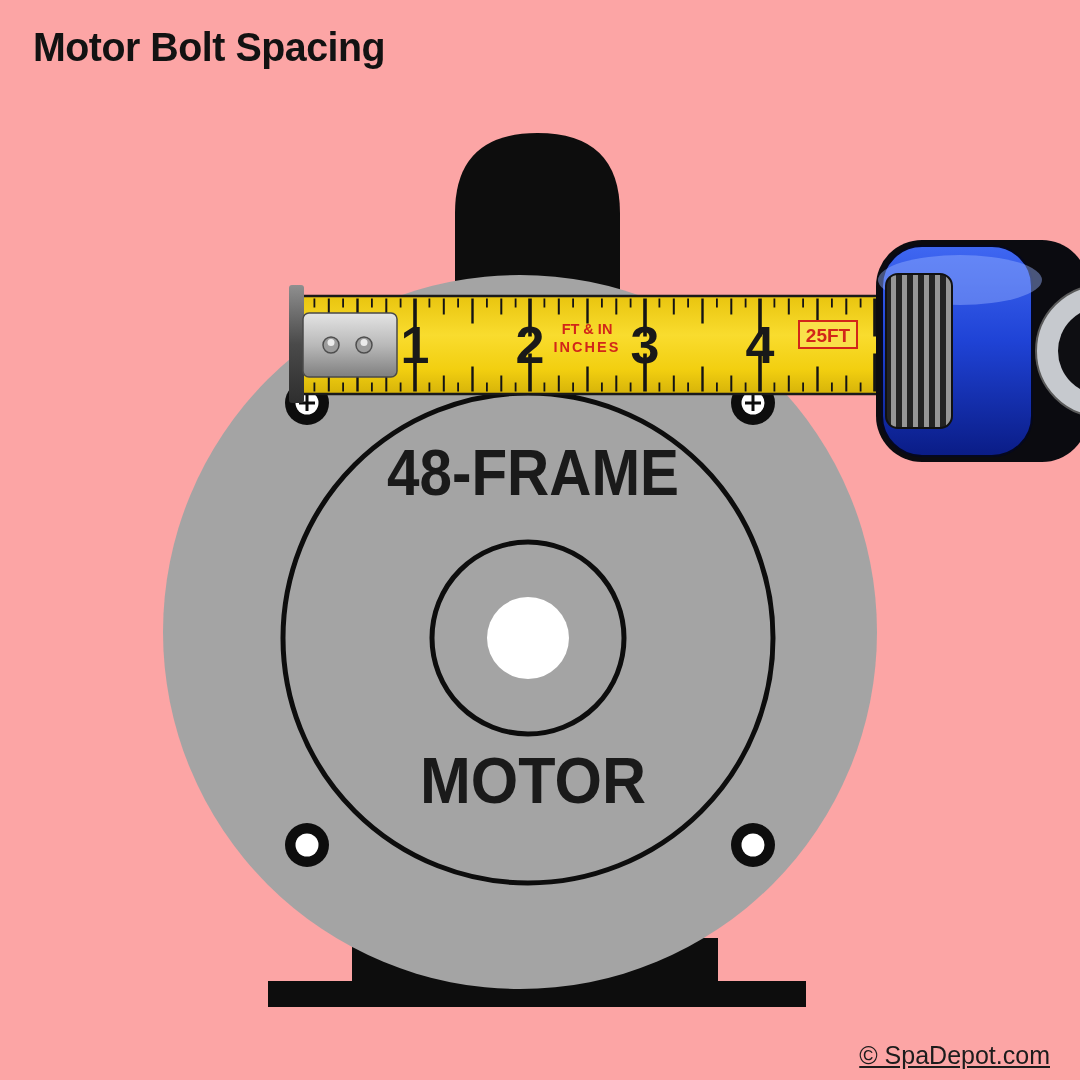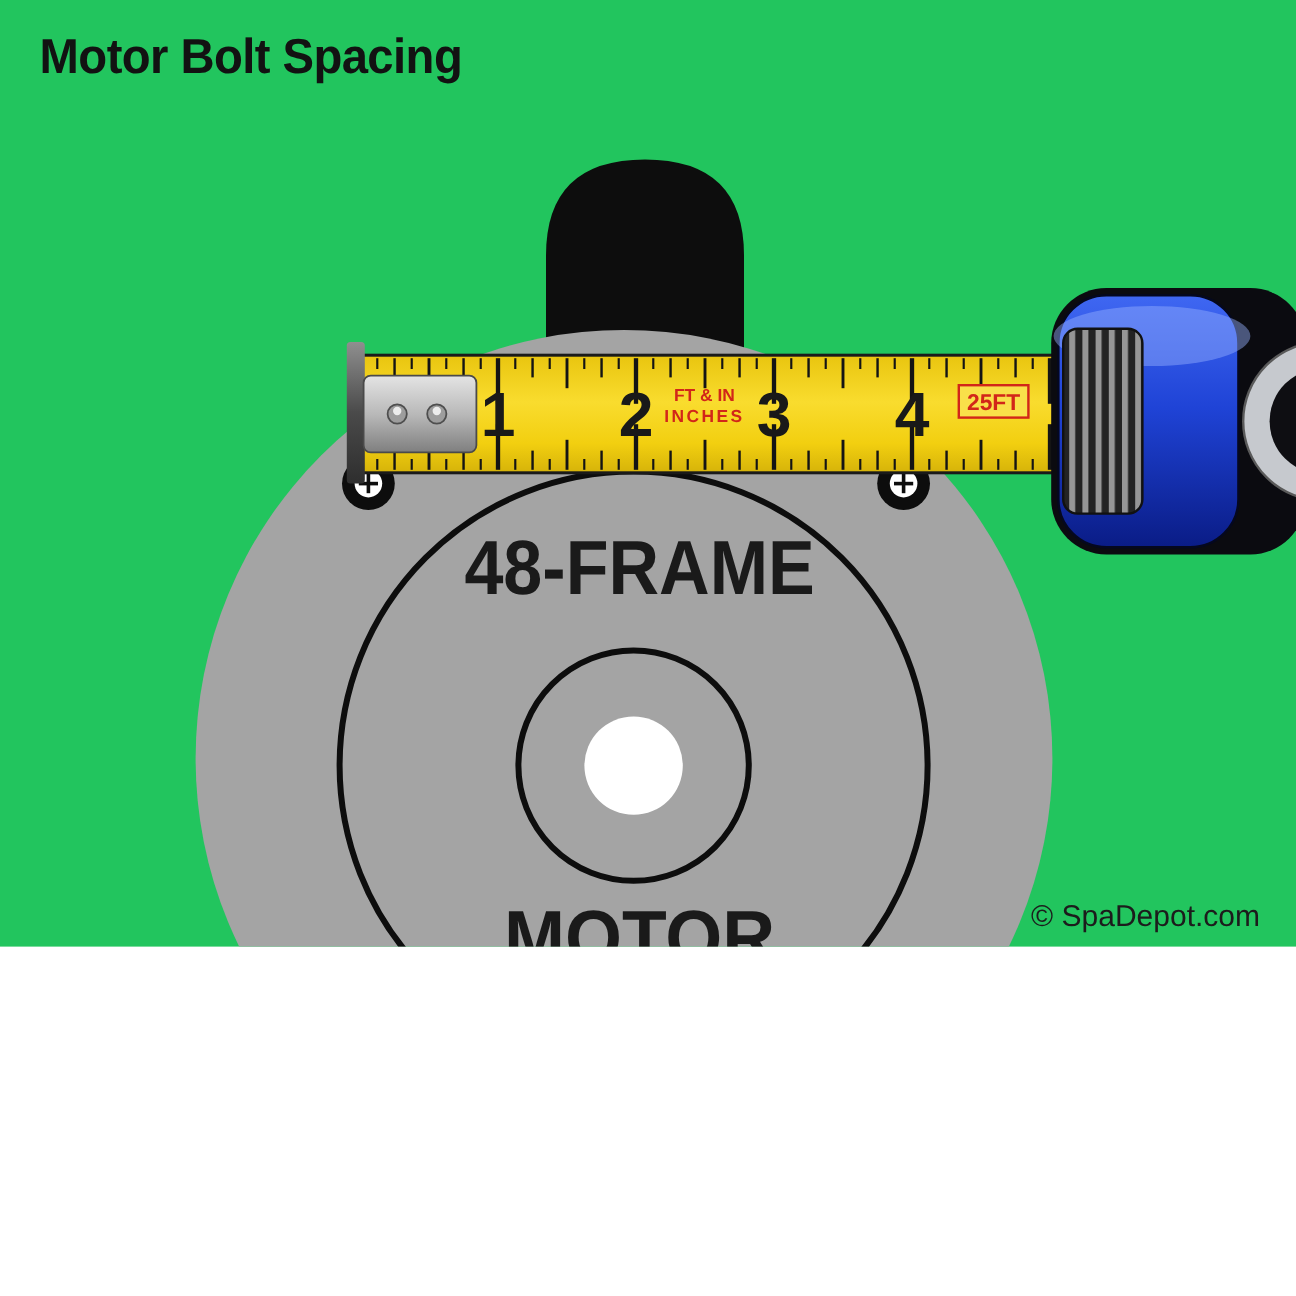--- a/index.html
+++ b/index.html
@@ -1,27 +1,27 @@
 <!DOCTYPE html>
 <html><head>
 <meta charset="utf-8">
 <style>
   html,body{margin:0;padding:0;background:#fff;}
   .canvas{
-    position:relative;width:1080px;height:789px;background:#22c55e;
+    position:relative;width:1080px;height:1080px;background:#fca5a5;
     overflow:hidden;font-family:"Liberation Sans",sans-serif;
   }
   .page-title{
     position:absolute;left:33px;top:24px;margin:0;
     font-size:41px;font-weight:700;color:#121212;letter-spacing:-.5px;
     transform:scaleX(.96);transform-origin:left center;
   }
   .copyright{
     position:absolute;right:30px;bottom:10px;
-    font-size:25px;color:#1c1c1c;
+    font-size:25px;color:#1c1c1c;text-decoration:underline;
   }
   svg text{font-family:"Liberation Sans",sans-serif;}
   .motor-label{font-weight:700;fill:#1a1a1a;}
   .tape-num{font-weight:700;fill:#191919;font-size:52px;}
   .red-label{font-weight:700;}
 </style>
 </head>
 <body>
 
 <div class="canvas">

